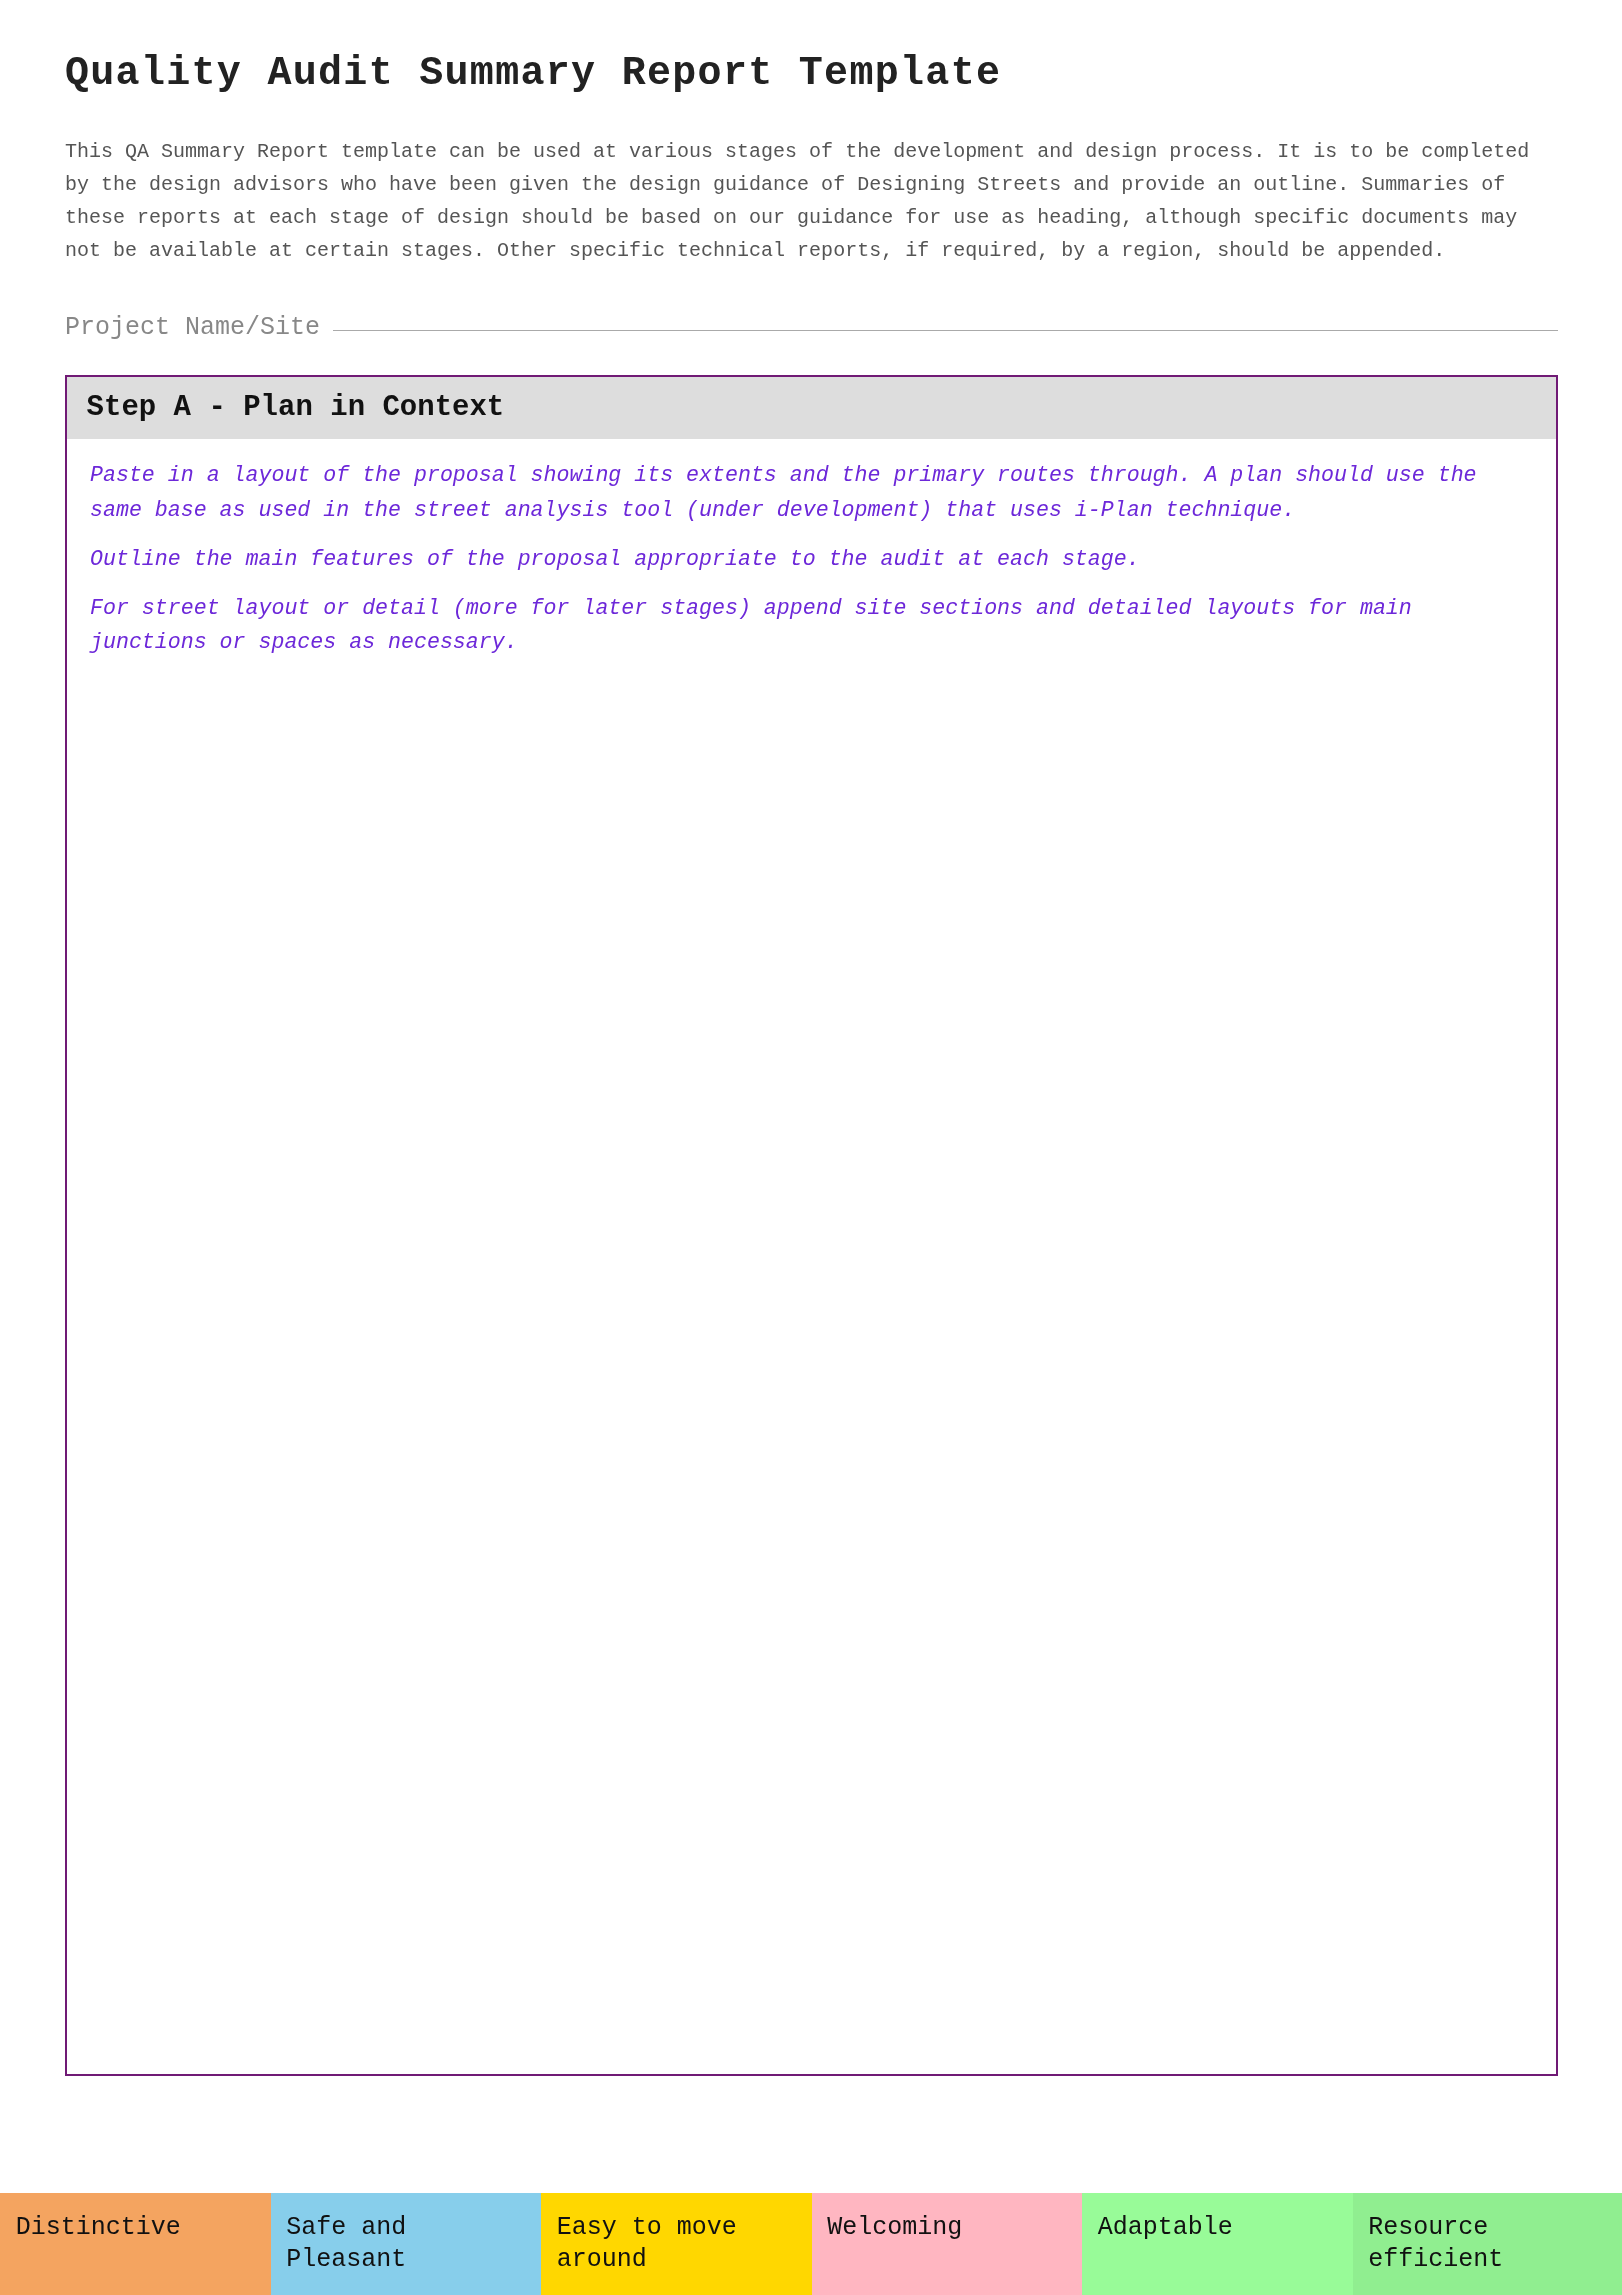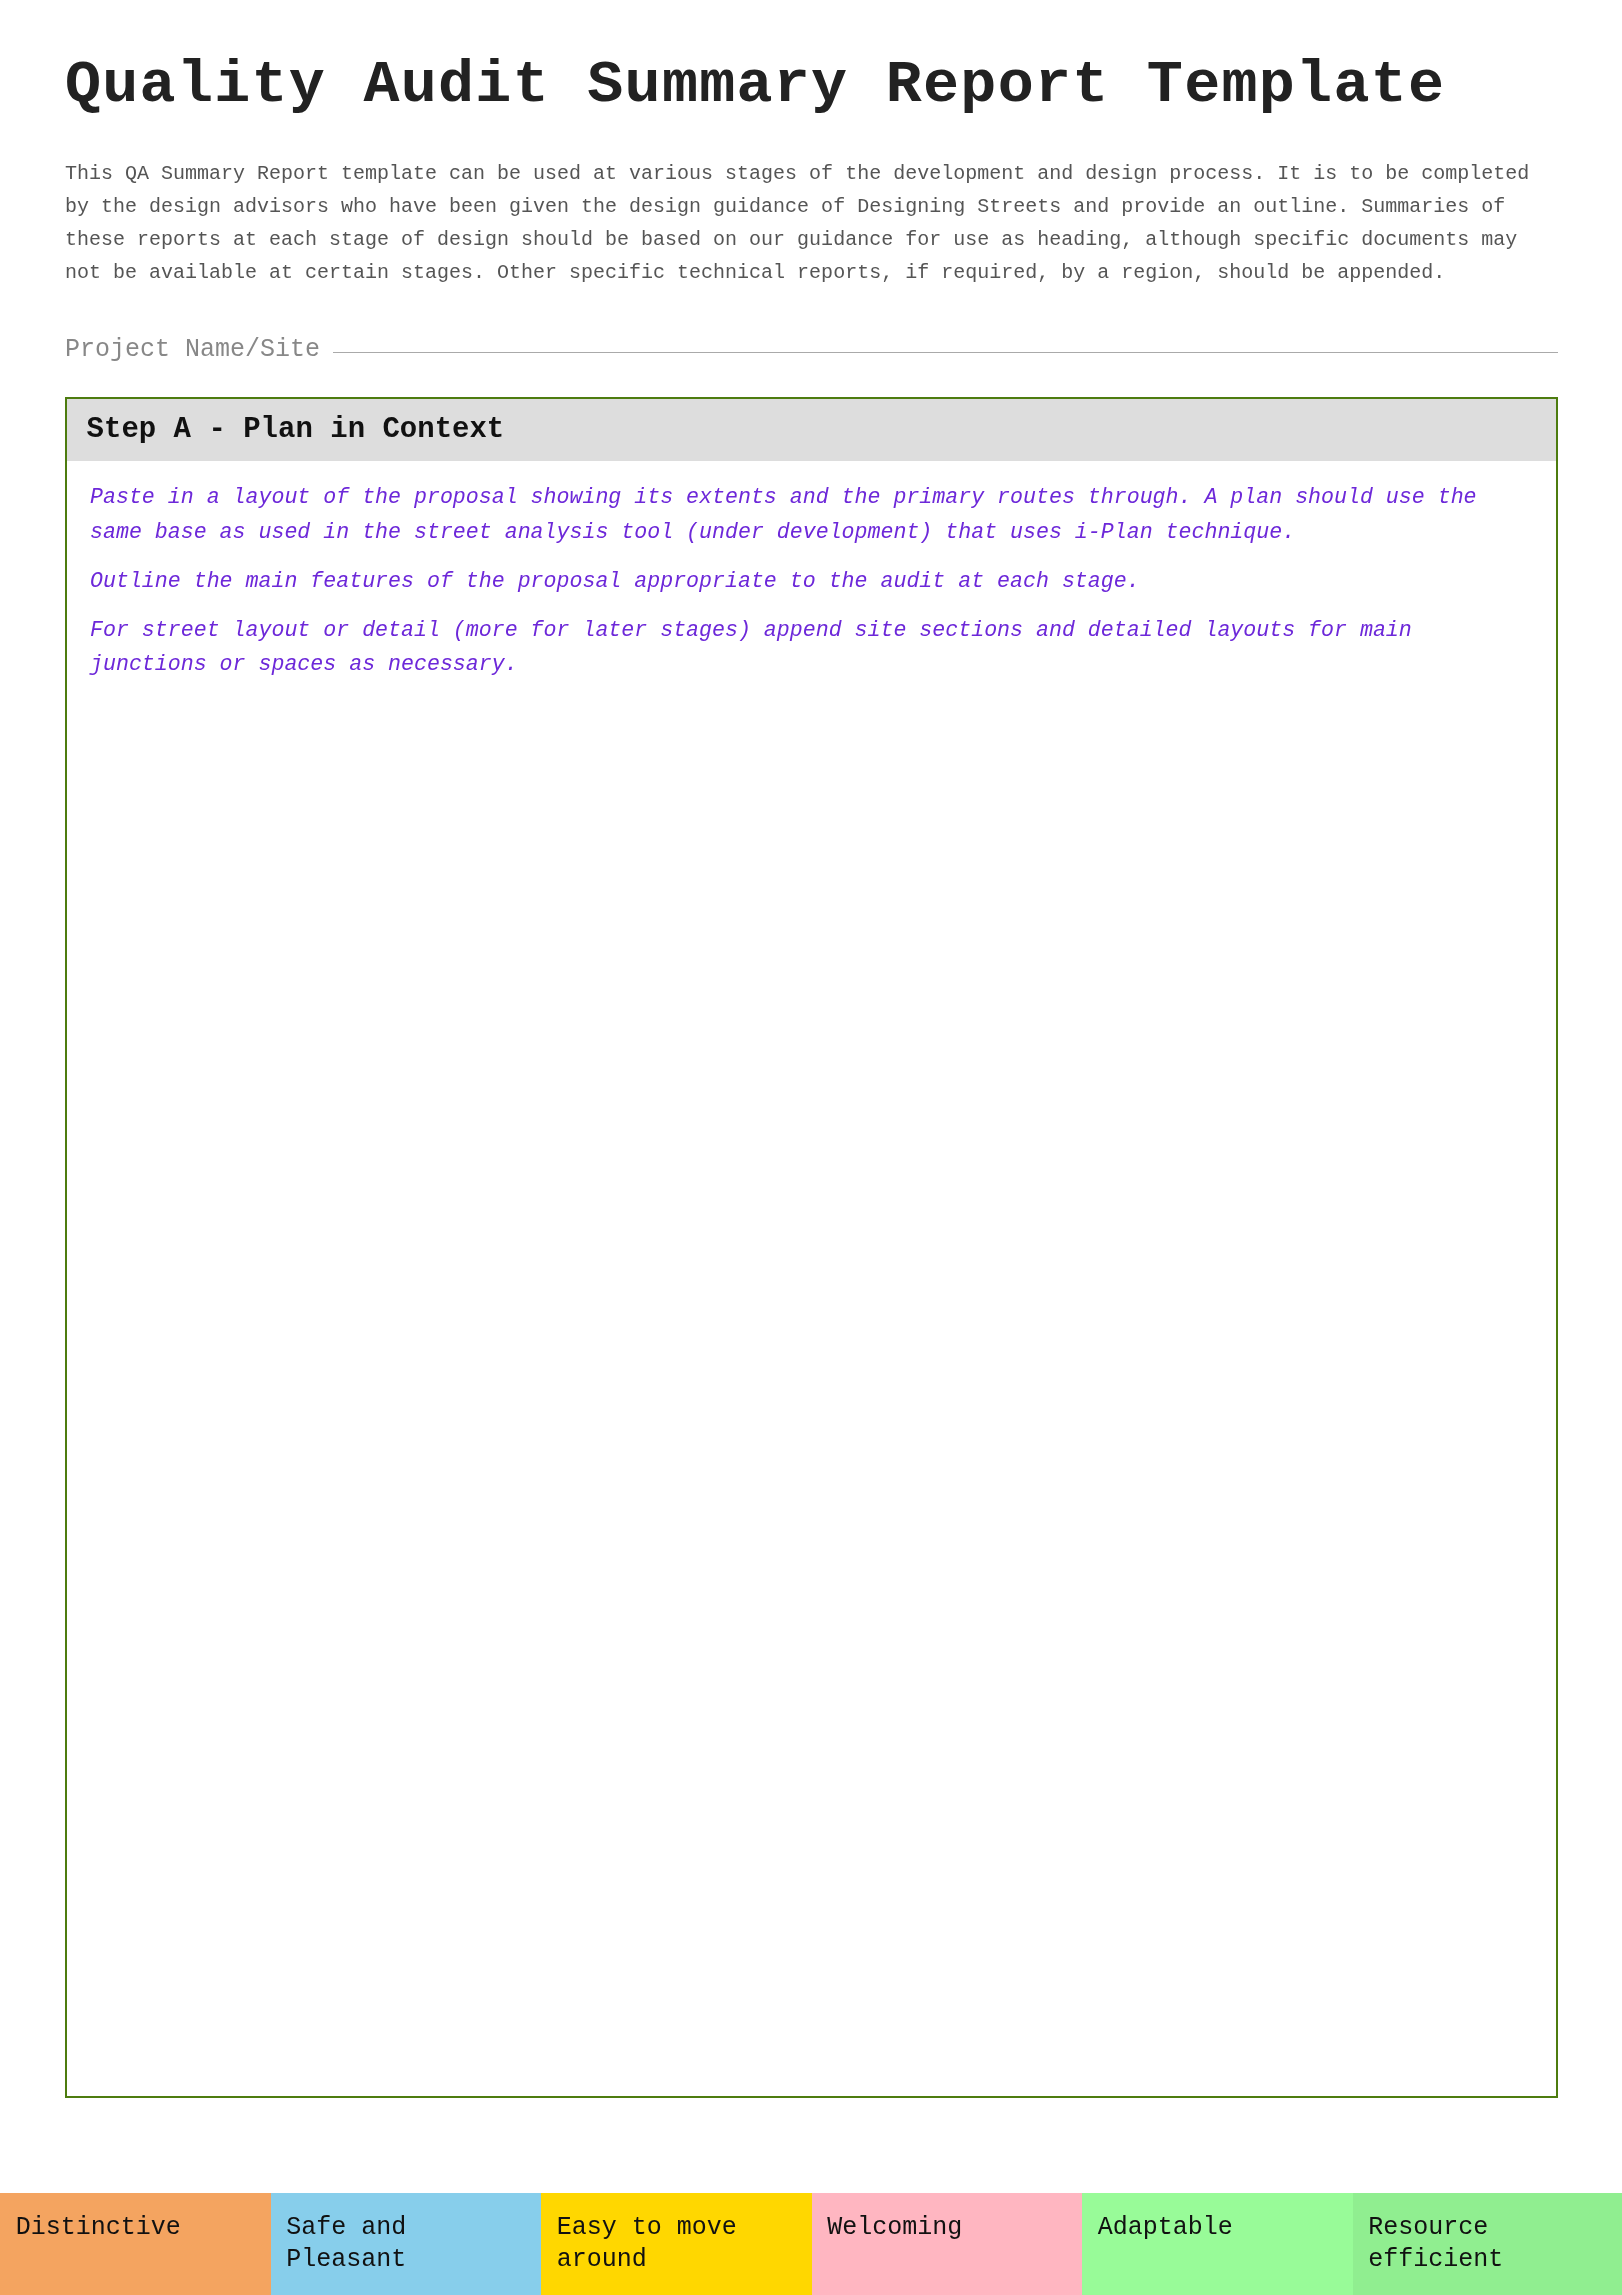--- a/index.html
+++ b/index.html
@@ -18,21 +18,21 @@
 
     .page {
       width: 1623px;
       min-height: 2295px;
       background: #ffffff;
       padding: 52px 65px 0 65px;
       position: relative;
     }
 
     .title {
-      font-size: 60px;
+      font-size: 40px;
       font-weight: bold;
       color: #222222;
       letter-spacing: 1.3px;
       margin-bottom: 39px;
       font-family: 'Courier New', Courier, monospace;
       line-height: 1.1;
     }
 
     .intro-text {
       font-size: 20px;
@@ -57,21 +57,21 @@
       margin-right: 13px;
     }
 
     .field-line {
       flex: 1;
       border-bottom: 1.3px solid #aaaaaa;
       height: 6.5px;
     }
 
     .step-box {
-      border: 2px solid #4d7c0f;
+      border: 2px solid #701a75;
       margin-bottom: 0;
       flex: 1;
     }
 
     .step-header {
       background: #dddddd;
       padding: 14.4px 19.6px;
       font-size: 29px;
       font-weight: bold;
       font-family: 'Courier New', Courier, monospace;

